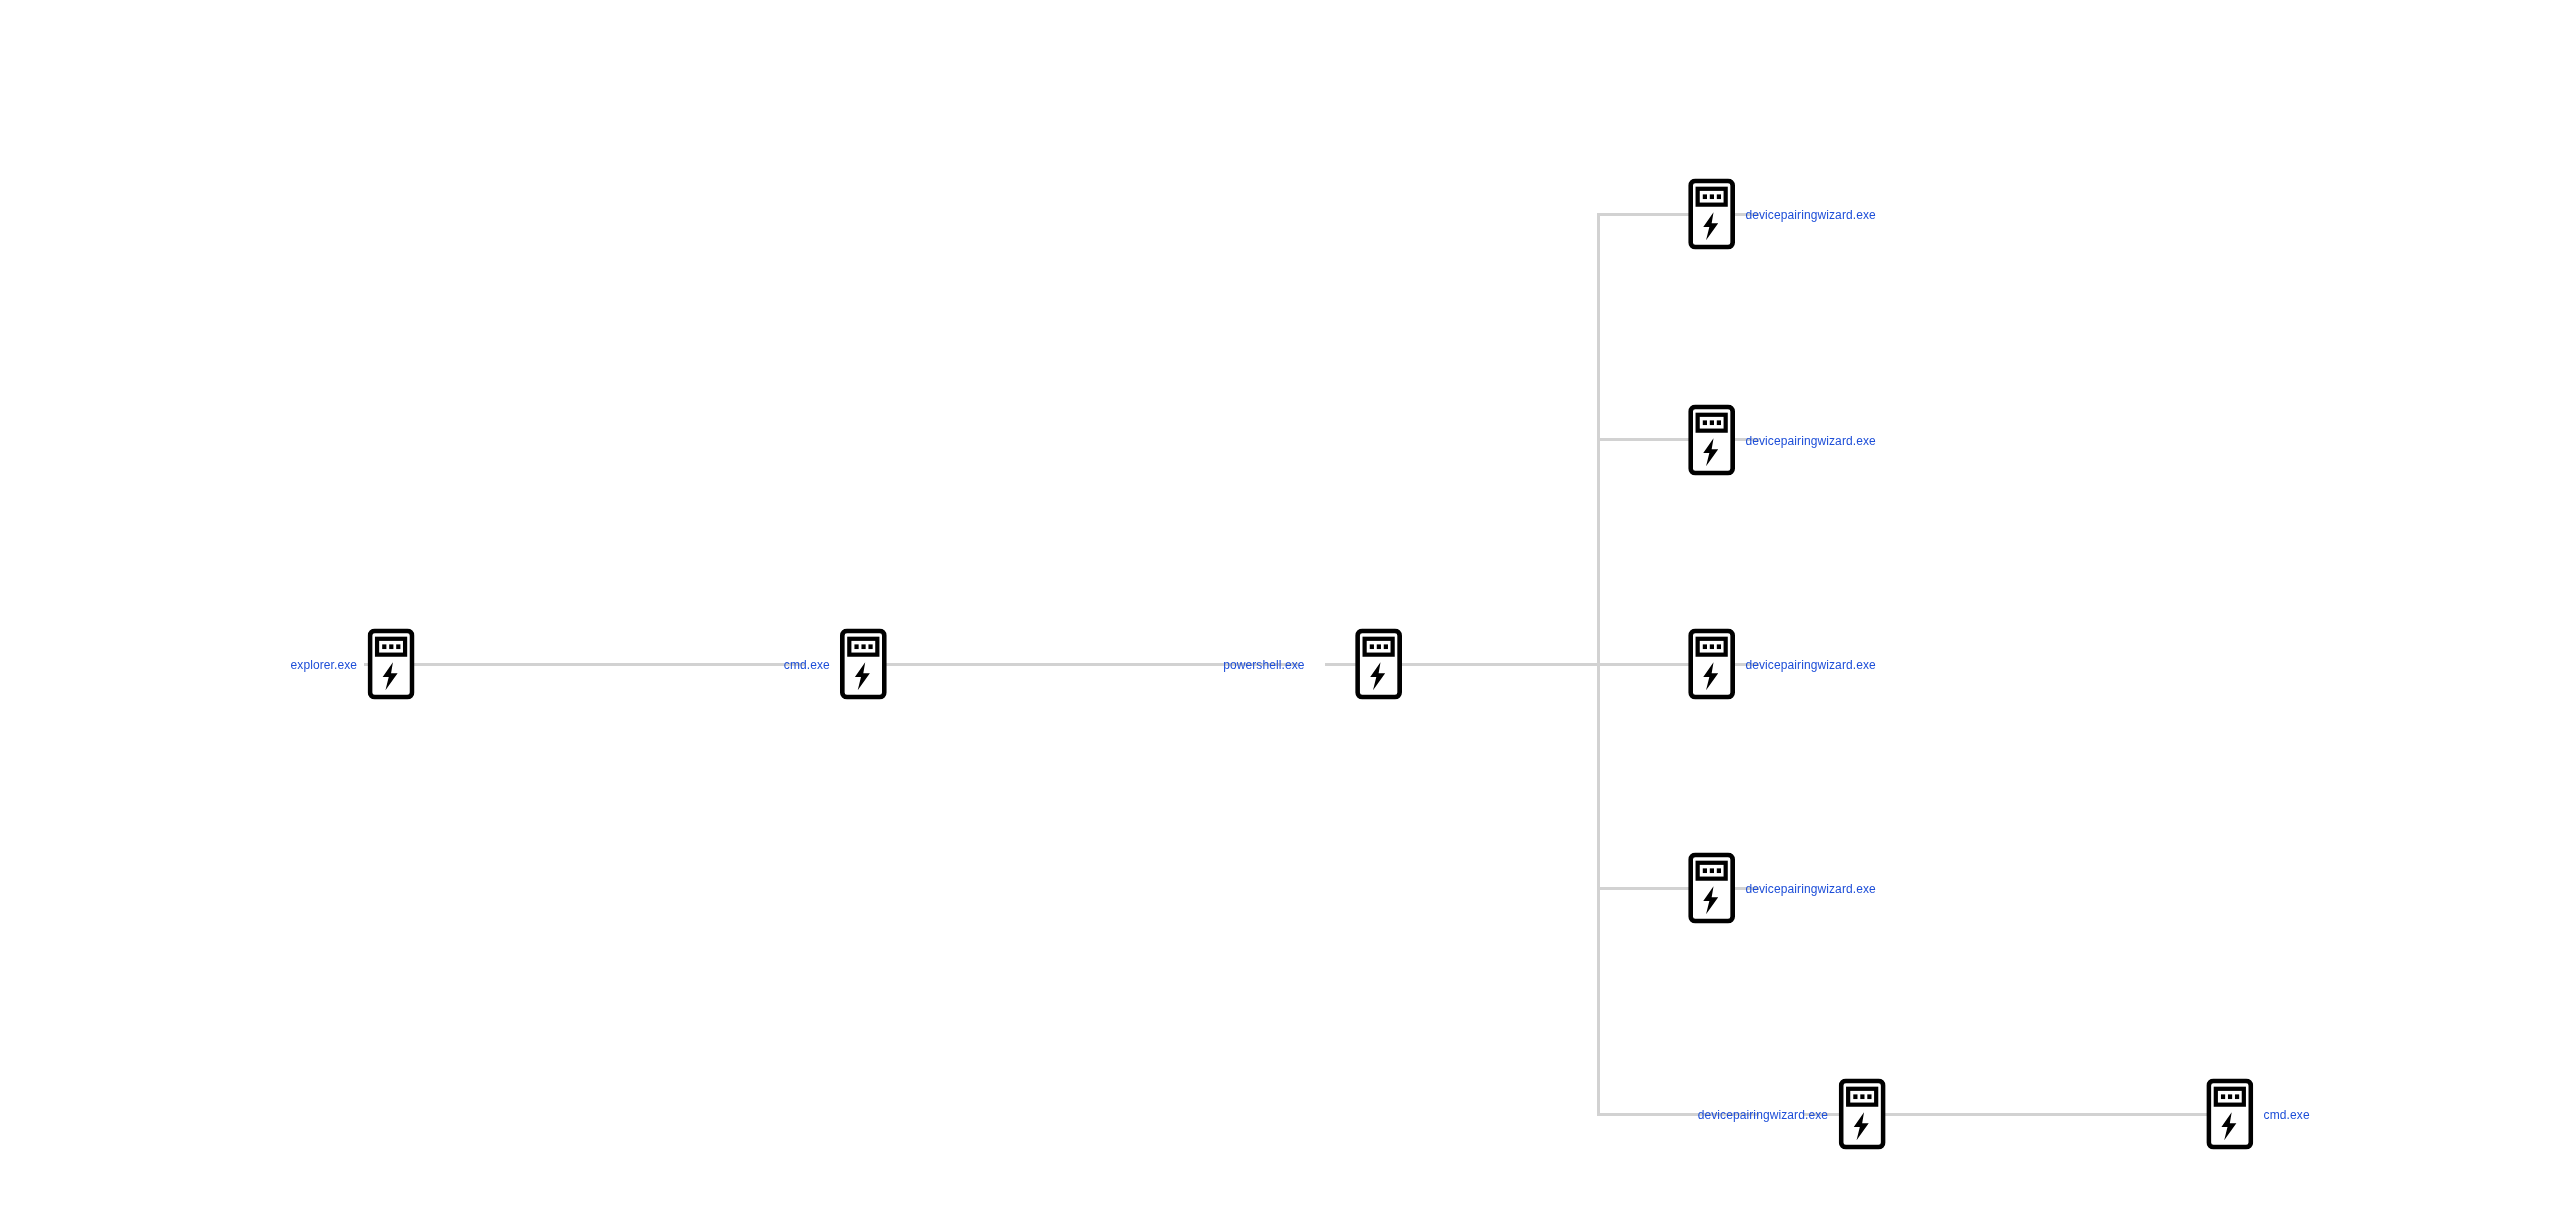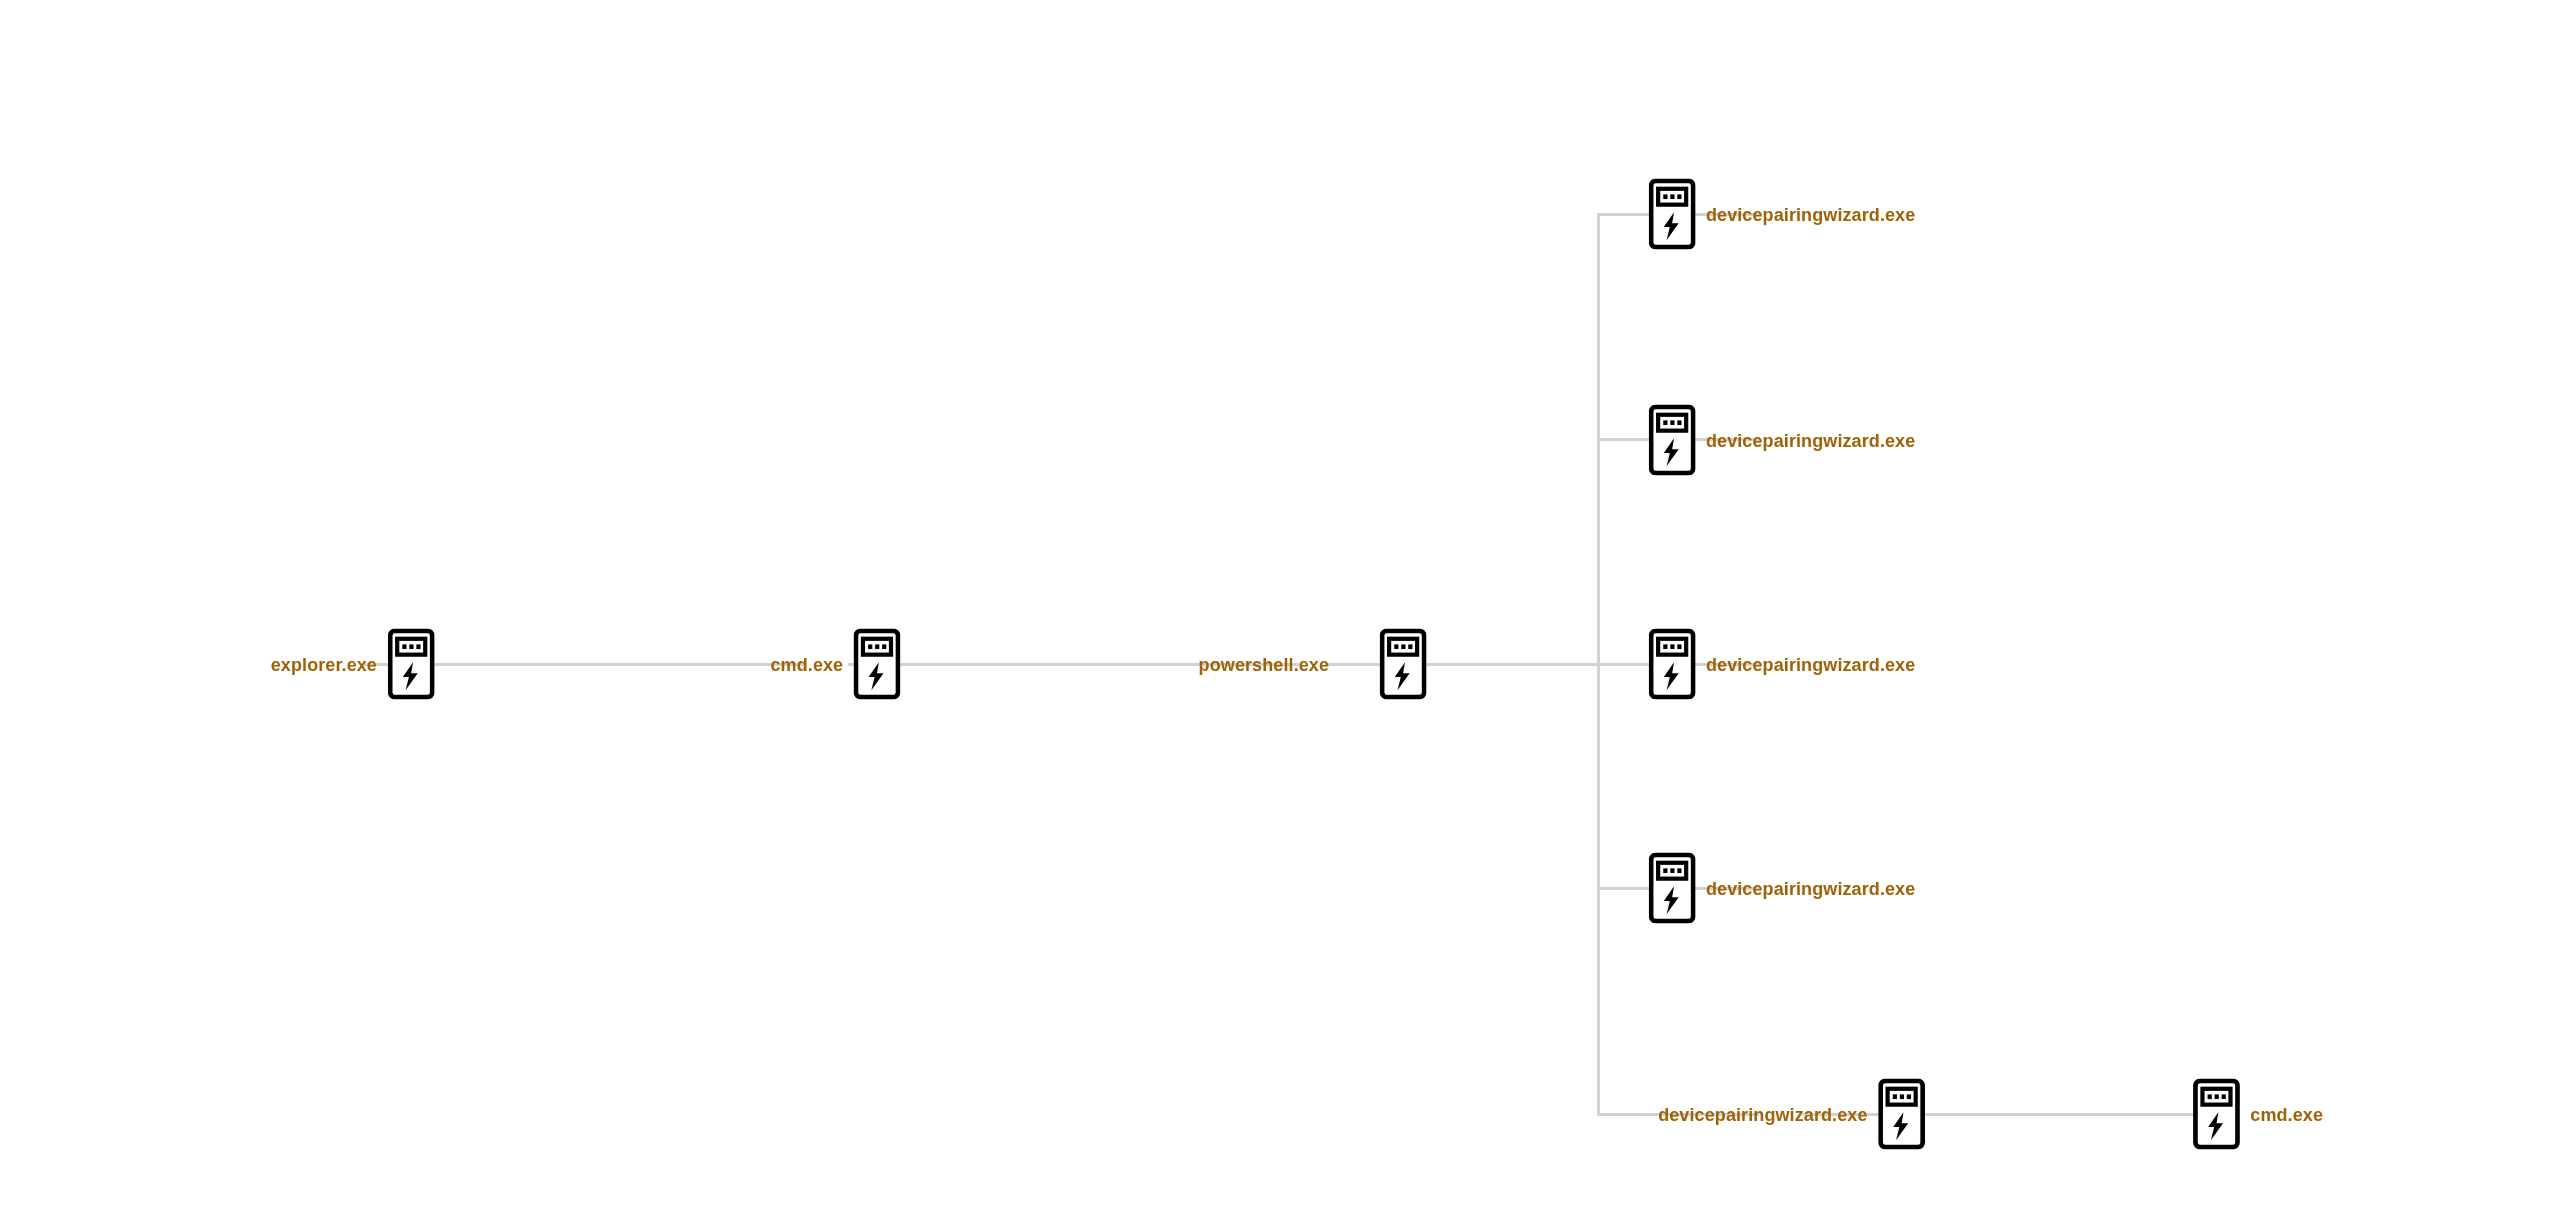--- a/index.html
+++ b/index.html
@@ -33,25 +33,24 @@
   .node {
     position: absolute;
     display: flex;
     align-items: center;
     white-space: nowrap;
   }
   .node.label-left {
     flex-direction: row-reverse;
   }
   .node-label {
-    font-size: 18px;
-    color: #a16207;
+    font-size: 12px;
+    color: #1d4ed8;
     letter-spacing: 0.1px;
     line-height: 1;
-    font-weight: bold;
   }
   .node.label-right .node-label {
     margin-left: 10.3px;
   }
   .node.label-left .node-label {
     margin-right: 10.3px;
     margin-left: 19px;
   }
   .node-icon {
     width: 47px;

